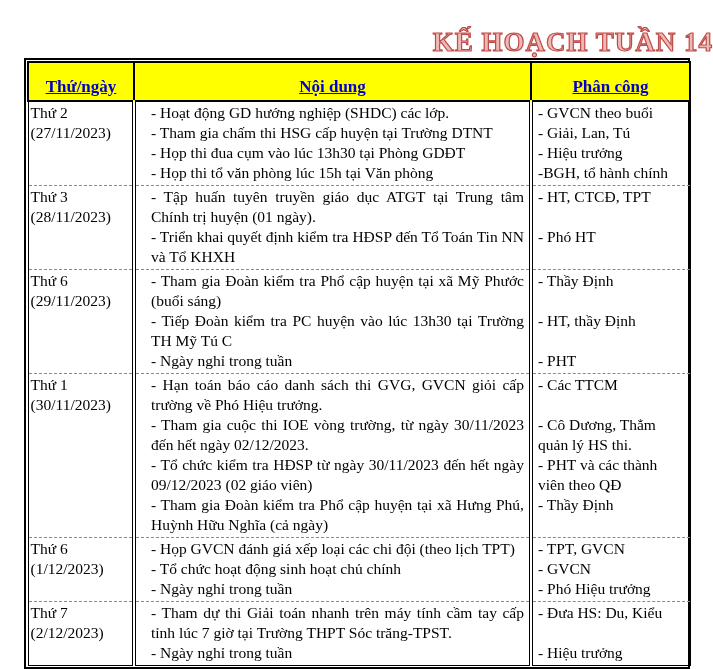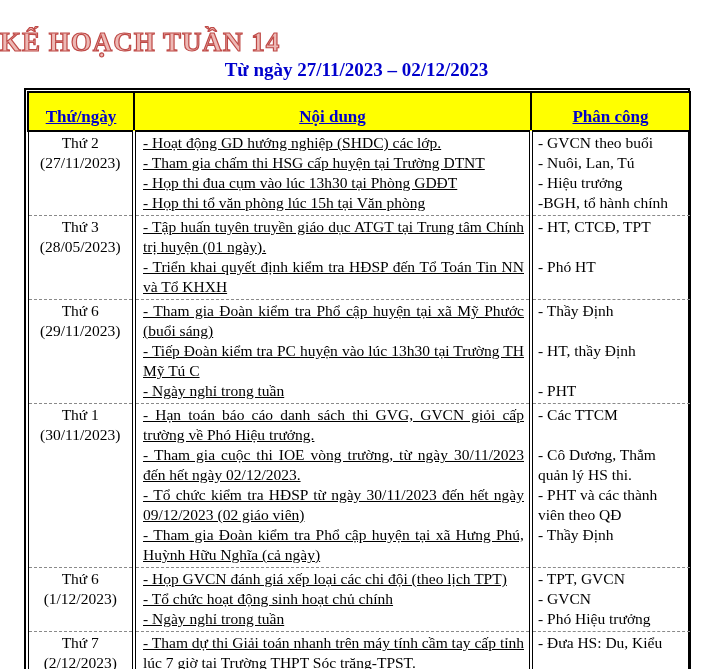--- a/index.html
+++ b/index.html
@@ -13,21 +13,21 @@
   }
   *{box-sizing:border-box;}
   html,body{margin:0;padding:0;}
   body{
     width:713px;height:669px;background:#ffffff;
     font-family:"Liberation Serif","DejaVu Serif",serif;
     color:#000;overflow:hidden;
   }
   .title{
     margin:27px 0 0 0;
-    text-align:left;
+    text-align:right;
     font-size:27px;
     font-weight:bold;
     letter-spacing:1px;
     color:var(--title-fill);
     -webkit-text-stroke:1.2px var(--title-outline);
   }
   .subtitle{
     text-align:center;
     font-size:19px;
     font-weight:bold;
@@ -62,37 +62,35 @@
     line-height:21px;
   }
   td{
     vertical-align:top;
     font-size:15.5px;
     line-height:20px;
     border-top:1px dashed var(--row-divider);
     padding:1px 0 2px 0;
   }
   tbody tr:first-child td{border-top:2px solid var(--border-black);}
-  td.cell-day{text-align:center;padding:1px 2px 2px 2px;}
+  td.cell-day{text-align:left;padding:1px 2px 2px 2px;}
   td.cell-content{
     border-left:4px double var(--border-black);
     border-right:4px double var(--border-black);
-    padding:1px 5px 2px 7px;
-    text-decoration:underline;
+    padding:1px 5px 2px 15px;
   }
   td.cell-assign{padding:1px 3px 2px 5px;}
   .para{margin:0;text-align:justify;}
   .aline{margin:0;}
 </style>
 </head>
 <body>
 
 <div class="page">
   <h1 class="title">KẾ HOẠCH TUẦN 14</h1>
-  <div class="subtitle">Từ ngày 27/11/2023 – 02/12/2023</div>
 
   <div class="table-wrap">
     <table>
       <colgroup>
         <col class="c1">
           <col class="c2">
           <col class="c3">
       </colgroup>
       <thead>
         <tr>
@@ -108,29 +106,29 @@
               <div>(27/11/2023)</div>
             </td>
             <td class="cell-content">
               <p class="para">- Hoạt động GD hướng nghiệp (SHDC) các lớp.</p>
               <p class="para">- Tham gia chấm thi HSG cấp huyện tại Trường DTNT</p>
               <p class="para">- Họp thi đua cụm vào  lúc 13h30 tại Phòng GDĐT</p>
               <p class="para">- Họp thi tổ văn phòng lúc 15h tại Văn phòng</p>
             </td>
             <td class="cell-assign">
               <p class="aline">- GVCN theo buổi</p>
-              <p class="aline">- Nuôi, Lan, Tú</p>
+              <p class="aline">- Giải, Lan, Tú</p>
               <p class="aline">- Hiệu trưởng</p>
               <p class="aline">-BGH, tổ hành chính</p>
             </td>
           </tr>
           <tr>
             <td class="cell-day">
               <div>Thứ 3</div>
-              <div>(28/05/2023)</div>
+              <div>(28/11/2023)</div>
             </td>
             <td class="cell-content">
               <p class="para">- Tập huấn tuyên truyền giáo dục ATGT tại Trung tâm Chính trị huyện (01 ngày).</p>
               <p class="para">- Triển khai quyết định kiểm tra HĐSP đến Tổ Toán Tin NN và Tổ KHXH</p>
             </td>
             <td class="cell-assign">
               <p class="aline">- HT, CTCĐ, TPT</p>
               <p class="aline">&nbsp;</p>
               <p class="aline">- Phó HT</p>
             </td>

